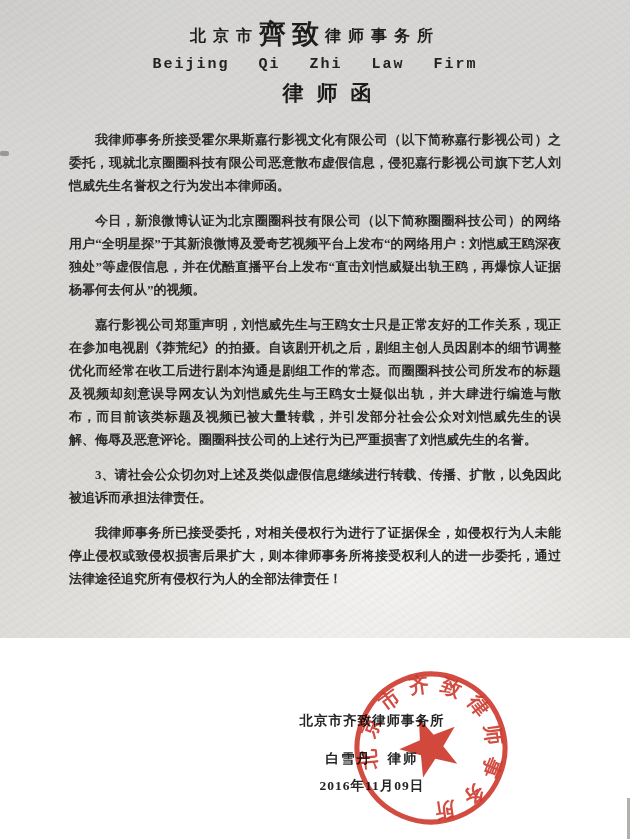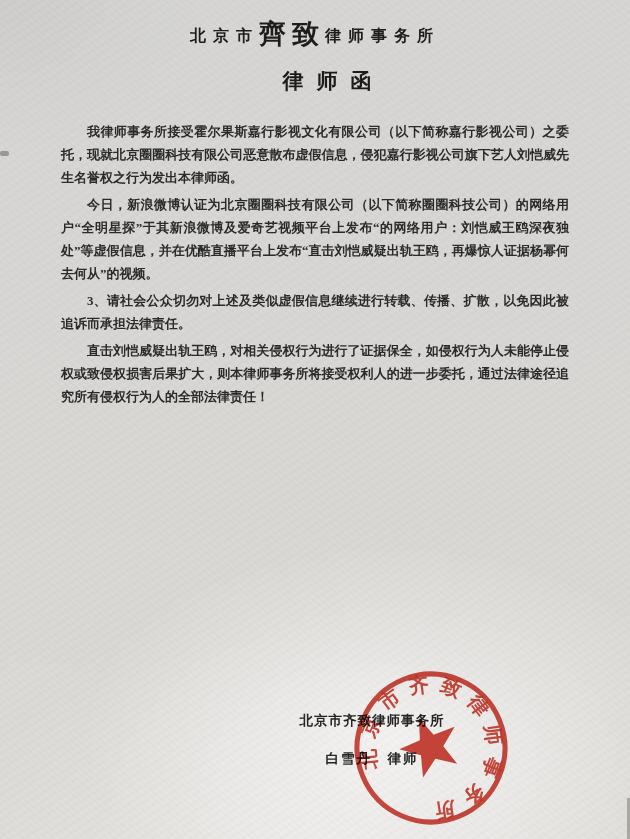--- a/index.html
+++ b/index.html
@@ -4,21 +4,21 @@
 <style>
   * { margin:0; padding:0; box-sizing:border-box; }
   html,body { width:630px; height:839px; }
   body {
     font-family: "Liberation Serif", "DejaVu Serif", serif;
     color:#262626;
     overflow:hidden;
   }
   .page {
     position:relative;
-    width:630px; height:839px;
+    width:630px; height:638px;
     background:
       radial-gradient(ellipse 430px 270px at 62% 88%, rgba(255,255,255,.60), rgba(255,255,255,0) 72%),
       radial-gradient(ellipse 520px 320px at 50% 104%, rgba(255,255,255,.38), rgba(255,255,255,0) 75%),
       radial-gradient(ellipse 300px 220px at 0% 0%, rgba(0,0,0,.045), rgba(0,0,0,0) 70%),
       linear-gradient(180deg, #d7d6d4 0%, #d9d8d5 55%, #dddbd7 100%);
   }
   
   .page::before {
     content:""; position:absolute; inset:0; pointer-events:none;
     background:
@@ -33,30 +33,30 @@
     line-height:32px; white-space:nowrap;
   }
   .firm-cn .emph { font-size:27px; letter-spacing:6px; vertical-align:-2px; }
   .firm-en {
     font-family:"Liberation Mono","DejaVu Sans Mono",monospace;
     font-size:15px; font-weight:bold; color:#222;
     letter-spacing:2px; word-spacing:18px; line-height:26px; white-space:nowrap;
   }
   .doc-title {
     font-size:21px; font-weight:bold; color:#1b1b1b;
-    letter-spacing:13px; text-indent:13px; line-height:28px; margin-top:15px;padding-left:24px;
+    letter-spacing:13px; text-indent:13px; line-height:28px; margin-top:1px;padding-left:24px;
   }
 
   
   .letter-body {
     position:absolute; top:116px; left:57px; width:516px;
     font-size:13px; line-height:23px; font-weight:600;
     color:#2a2a2a; text-align:justify;
   }
-  .letter-body p { text-indent:2em; margin:4px; }
+  .letter-body p { text-indent:2em; margin:12px; }
 
   
   .signature {
     position:absolute; top:711px; left:288px; width:168px;
     text-align:center; font-weight:700; color:#252525; z-index:2;
   }
   .sig-firm { font-size:13.5px; letter-spacing:1px; line-height:20px; }
   .sig-lawyer { font-size:13.5px; letter-spacing:2px; line-height:20px; margin-top:18px; }
   .sig-date { font-size:13.5px; letter-spacing:1px; line-height:20px; margin-top:7px; }
 
@@ -80,33 +80,36 @@
 </style>
 </head>
 <body>
 
 <div class="page">
 
   <div class="header">
     <div class="firm-cn">
       <span>北京市</span><span class="emph">齊致</span><span>律师事务所</span>
     </div>
+    <div class="firm-en">Beijing Qi Zhi Law Firm</div>
     <div class="doc-title">律师函</div>
   </div>
 
   <div class="letter-body">
     <p>我律师事务所接受霍尔果斯嘉行影视文化有限公司（以下简称嘉行影视公司）之委托，现就北京圈圈科技有限公司恶意散布虚假信息，侵犯嘉行影视公司旗下艺人刘恺威先生名誉权之行为发出本律师函。</p>
     <p>今日，新浪微博认证为北京圈圈科技有限公司（以下简称圈圈科技公司）的网络用户“全明星探”于其新浪微博及爱奇艺视频平台上发布“的网络用户：刘恺威王鸥深夜独处”等虚假信息，并在优酷直播平台上发布“直击刘恺威疑出轨王鸥，再爆惊人证据杨幂何去何从”的视频。</p>
+    <p>嘉行影视公司郑重声明，刘恺威先生与王鸥女士只是正常友好的工作关系，现正在参加电视剧《莽荒纪》的拍摄。自该剧开机之后，剧组主创人员因剧本的细节调整优化而经常在收工后进行剧本沟通是剧组工作的常态。而圈圈科技公司所发布的标题及视频却刻意误导网友认为刘恺威先生与王鸥女士疑似出轨，并大肆进行编造与散布，而目前该类标题及视频已被大量转载，并引发部分社会公众对刘恺威先生的误解、侮辱及恶意评论。圈圈科技公司的上述行为已严重损害了刘恺威先生的名誉。</p>
     <p>3、请社会公众切勿对上述及类似虚假信息继续进行转载、传播、扩散，以免因此被追诉而承担法律责任。</p>
-    <p>直击刘恺威疑出轨王鸥，对相关侵权行为进行了证据保全，如侵权行为人未能停止侵权或致侵权损害后果扩大，则本律师事务所将接受权利人的进一步委托，通过法律途径追究所有侵权行为人的全部法律责任！</p>
+    <p>我律师事务所已接受委托，对相关侵权行为进行了证据保全，如侵权行为人未能停止侵权或致侵权损害后果扩大，则本律师事务所将接受权利人的进一步委托，通过法律途径追究所有侵权行为人的全部法律责任！</p>
   </div>
 
   <div class="signature">
     <div class="sig-firm">北京市齐致律师事务所</div>
     <div class="sig-lawyer">白雪丹　律师</div>
+    <div class="sig-date">2016年11月09日</div>
   </div>
 
   <svg class="stamp" viewBox="0 0 166 166" xmlns="http://www.w3.org/2000/svg">
     <circle cx="83" cy="83" r="73" fill="none" stroke="#c9281b" stroke-width="5" opacity="0.9"></circle>
     <polygon points="83,51 90.3,71.9 112.5,72.4 94.9,85.9 101.2,107.1 83,94.5 64.8,107.1 71.1,85.9 53.5,72.4 75.7,71.9" fill="#c9281b" opacity="0.92"></polygon>
     <path id="seal-text-arc" d="M 27,83 A 56,56 0 1 1 139,83 A 56,56 0 1 1 27,83" fill="none"></path>
     <text font-size="20" font-weight="bold" fill="#c9281b" letter-spacing="9" opacity="0.9">
       <textPath href="#seal-text-arc" startOffset="1">北京市齐致律师事务所</textPath>
     </text>
   </svg>

